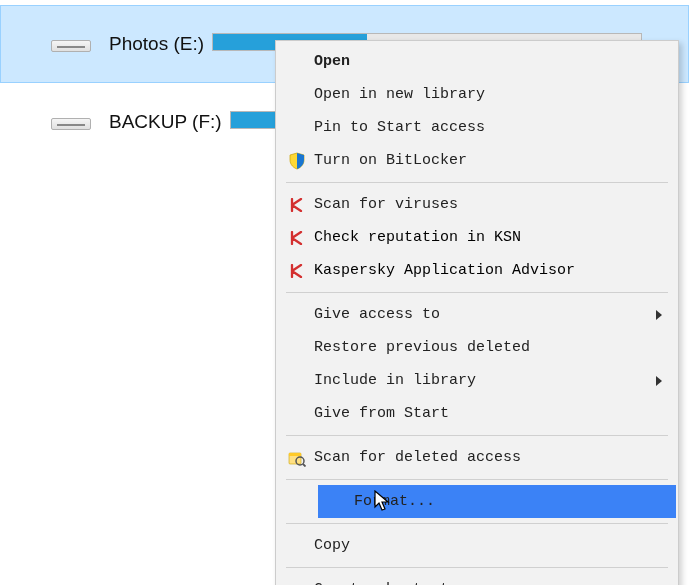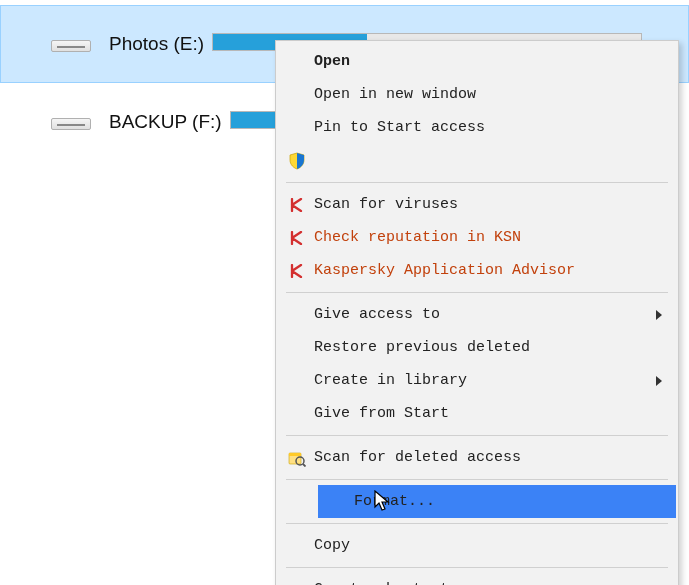--- a/index.html
+++ b/index.html
@@ -85,21 +85,21 @@
     display: flex;
     align-items: center;
     height: 33px;
     padding: 0 14px 0 8px;
     color: #222;
     white-space: nowrap;
     position: relative;
     font-family: Liberation Mono, monospace;
   }
   .ctx-item.bold .ctx-label { font-weight: 700; }
-  .ctx-item.disabled .ctx-label { color: #c2410c; }
+  .ctx-item.disabled .ctx-label { color: #000000; }
   .ctx-item.hovered { background: #3b82f6; margin-left: 40px; }
   .ctx-icon {
     width: 22px;
     height: 22px;
     flex: 0 0 22px;
     margin-right: 6px;
     display: flex;
     align-items: center;
     justify-content: center;
   }
@@ -154,33 +154,34 @@
   </div>
 </div>
 
 <div class="ctx-menu" id="ctx">
     <div class="ctx-item bold">
       <span class="ctx-icon"></span>
       <span class="ctx-label">Open</span>
     </div>
     <div class="ctx-item">
       <span class="ctx-icon"></span>
-      <span class="ctx-label">Open in new window</span>
+      <span class="ctx-label">Open in new library</span>
     </div>
     <div class="ctx-item">
       <span class="ctx-icon"></span>
       <span class="ctx-label">Pin to Start access</span>
     </div>
     <div class="ctx-item">
       <span class="ctx-icon shield-icon">
         <svg width="18" height="18" viewBox="0 0 18 18">
           <path d="M9 1 L16 3 V8 C16 13 12 16 9 17 C6 16 2 13 2 8 V3 Z" fill="#fdd835" stroke="#c9a100" stroke-width="0.7"></path>
           <path d="M9 1 L16 3 V8 C16 13 12 16 9 17 Z" fill="#1976d2"></path>
         </svg>
       </span>
+      <span class="ctx-label">Turn on BitLocker</span>
     </div>
     <div class="ctx-sep"></div>
     <div class="ctx-item">
       <span class="ctx-icon k-icon">
         <svg width="14" height="14" viewBox="0 0 14 14">
           <path d="M2 1 V13 M2 7 L11 1 M2 7 L11 13" stroke="#d32f2f" stroke-width="2.3" fill="none" stroke-linecap="round"></path>
         </svg>
       </span>
       <span class="ctx-label">Scan for viruses</span>
     </div>
@@ -205,21 +206,21 @@
       <span class="ctx-icon"></span>
       <span class="ctx-label">Give access to</span>
       <span class="submenu-arrow"></span>
     </div>
     <div class="ctx-item">
       <span class="ctx-icon"></span>
       <span class="ctx-label">Restore previous deleted</span>
     </div>
     <div class="ctx-item">
       <span class="ctx-icon"></span>
-      <span class="ctx-label">Create in library</span>
+      <span class="ctx-label">Include in library</span>
       <span class="submenu-arrow"></span>
     </div>
     <div class="ctx-item">
       <span class="ctx-icon"></span>
       <span class="ctx-label">Give from Start</span>
     </div>
     <div class="ctx-sep"></div>
     <div class="ctx-item">
       <span class="ctx-icon mag-icon">
         <svg width="18" height="18" viewBox="0 0 18 18">

